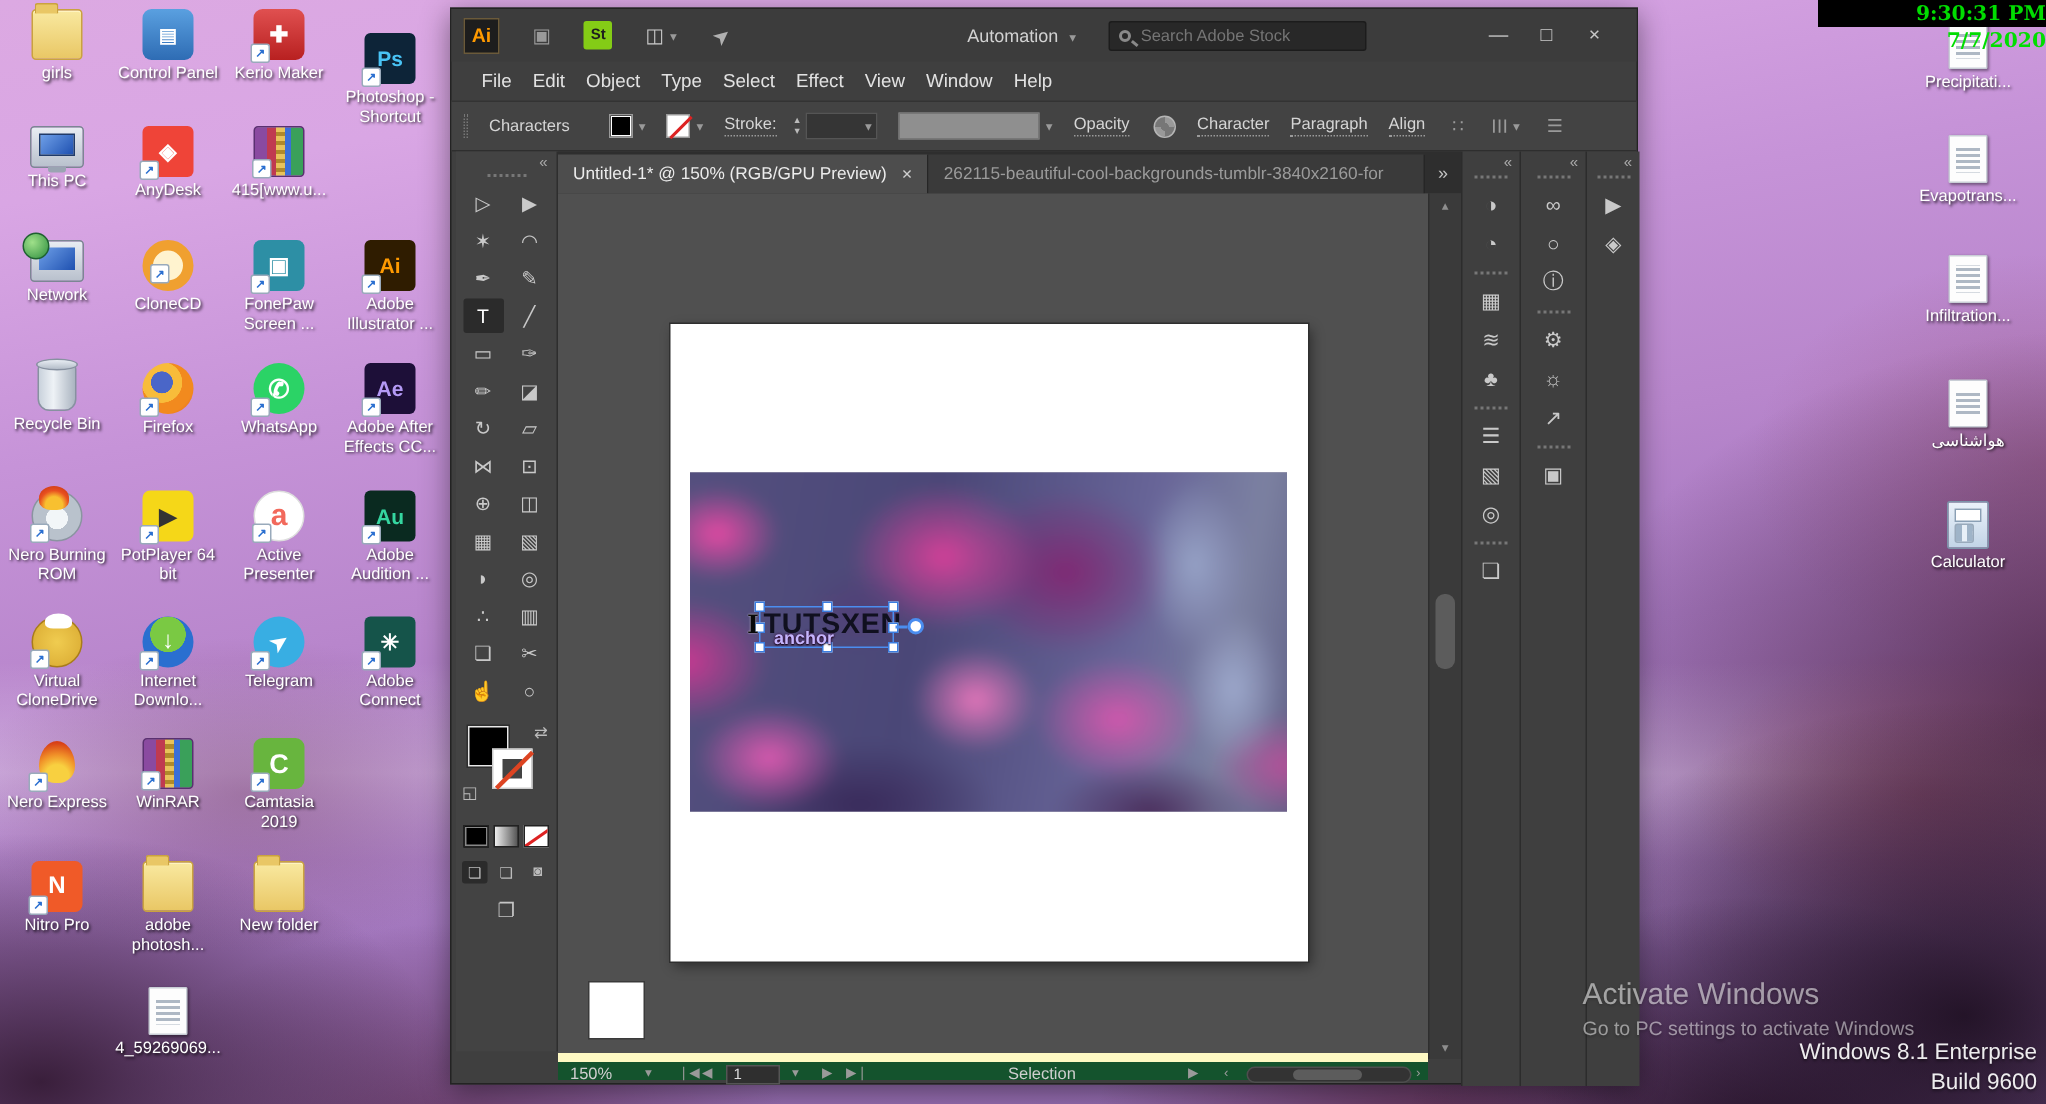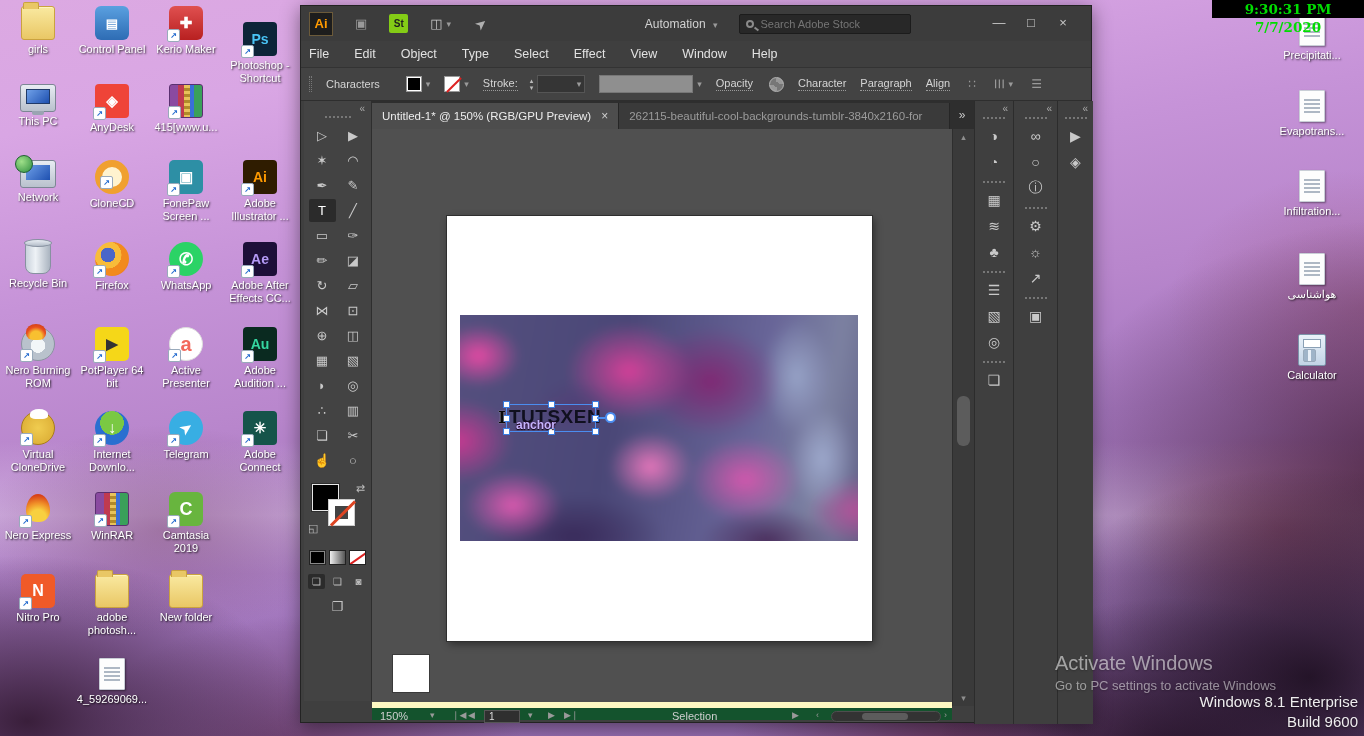--- a/index.html
+++ b/index.html
@@ -63,21 +63,21 @@
   .k-au{background:#0a2a20;color:#35d6a0;border-radius:4px;font-size:14px}
   .k-vclone{border-radius:50%;background:radial-gradient(#f0cc50,#d8a830);border:1px solid #a87c1a}
   .k-vclone::before{content:"";position:absolute;left:8px;top:-3px;width:18px;height:10px;background:#fff;border-radius:50% 50% 30% 30%}
   .k-idm{border-radius:50%;background:radial-gradient(circle at 50% 35%,#7ac943 0 42%,#2a6fd0 43% 100%);color:#fff;font-size:16px}
   .k-telegram{background:#38aee3;border-radius:50%;color:#fff}
   .k-telegram span{display:inline-block;transform:rotate(-35deg);font-size:14px}
   .k-aconnect{background:#15544a;color:#fff;border-radius:4px}
   .k-camtasia{background:#68b53e;color:#fff;border-radius:6px;font-size:18px}
   .k-nitro{background:#f05a28;color:#fff;border-radius:5px;font-size:16px}
   
-  .clock{position:absolute;left:1212px;top:0;width:152px;height:18px;background:#000;color:#00dd00;font-family:"DejaVu Serif",serif;font-weight:bold;font-size:13.5px;line-height:18px;text-align:center;z-index:60}
+  .clock{position:absolute;left:1212px;top:0;width:152px;height:18px;background:#000;color:#00dd00;font-family:"DejaVu Serif",serif;font-weight:bold;font-size:13.5px;line-height:18px;text-align:right;z-index:60}
   .activate{position:absolute;left:1055px;top:652px;z-index:60;color:rgba(255,255,255,.55);text-shadow:0 1px 2px rgba(0,0,0,.25)}
   .activate .t1{font-size:20px}
   .activate .t2{font-size:13px;margin-top:3px;color:rgba(255,255,255,.5)}
   .winver{position:absolute;right:6px;top:693px;z-index:60;text-align:right;color:rgba(255,255,255,.92);text-shadow:0 1px 2px rgba(0,0,0,.45)}
   .winver .v1{font-size:15px}
   .winver .v2{font-size:15px;margin-top:3px}
   
   #ai-window{position:absolute;left:300px;top:5px;width:792px;height:718px;background:#3f3f3f;border:1px solid #232323;box-shadow:0 4px 18px rgba(0,0,0,.45);z-index:10}
   .titlebar{position:absolute;left:0;top:0;width:100%;height:35px;background:#3c3c3c;display:flex;align-items:center}
   .ai-logo{width:24px;height:24px;margin-left:8px;background:#1d1d1d;border:1px solid #6b5a3a;color:#ff9a00;font-weight:bold;font-size:13px;display:flex;align-items:center;justify-content:center}
@@ -86,21 +86,21 @@
   .layout-ic{margin-left:22px;color:#c9c9c9;font-size:13px}
   .chev{color:#9a9a9a;font-size:9px;margin-left:4px}
   .share-ic{margin-left:24px;color:#b0b0b0;font-size:14px;display:inline-block;transform:rotate(-40deg)}
   .automation{margin-left:158px;color:#d2d2d2;font-size:12px}
   .searchbox{margin-left:22px;width:172px;height:20px;background:#282828;border:1px solid #1c1c1c;border-radius:2px;display:flex;align-items:center;padding:0 6px}
   .lens{width:8px;height:8px;border:2px solid #8a8a8a;border-radius:50%;position:relative;flex:0 0 auto}
   .lens::after{content:"";position:absolute;left:6px;top:6px;width:5px;height:2px;background:#8a8a8a;transform:rotate(40deg)}
   .searchbox input{background:transparent;border:none;outline:none;color:#9a9a9a;font-size:11px;margin-left:6px;width:130px}
   .winbtns{position:absolute;right:12px;top:4px;display:flex}
   .winbtn{width:32px;height:24px;color:#c9c9c9;font-size:13px;display:flex;align-items:center;justify-content:center}
-  .menubar{position:absolute;left:0;top:35px;width:100%;height:26px;display:flex;align-items:center;gap:25px;padding-left:8px}
+  .menubar{position:absolute;left:0;top:35px;width:100%;height:26px;display:flex;align-items:center;gap:14px;padding-left:20px}
   .menubar span{color:#e2e2e2;font-size:12.5px}
   .controlbar{position:absolute;left:0;top:61px;width:100%;height:34px;background:#434343;border-top:1px solid #333;border-bottom:1px solid #2e2e2e;display:flex;align-items:center;font-size:11px;color:#d5d5d5}
   .grip{width:3px;height:16px;margin-left:8px;border-left:1px dotted #777;border-right:1px dotted #777}
   .cb-lbl{margin-left:14px}
   .dotted{border-bottom:1px dotted #9a9a9a;padding-bottom:1px}
   .swatch{width:16px;height:16px;border:1px solid #999;margin-left:26px;position:relative;background:#000;box-shadow:inset 0 0 0 1px #fff}
   .swatch.stroke-sw{background:#fff;margin-left:14px}
   .swatch.stroke-sw::after{content:"";position:absolute;left:-1px;top:7px;width:20px;height:2px;background:#d22;transform:rotate(-45deg)}
   .stepper{display:flex;flex-direction:column;margin-left:12px;color:#bbb;font-size:7px;line-height:7px}
   .combo{width:48px;height:18px;background:#353535;border:1px solid #555;margin-left:4px;display:flex;align-items:center;justify-content:flex-end;padding-right:3px}

